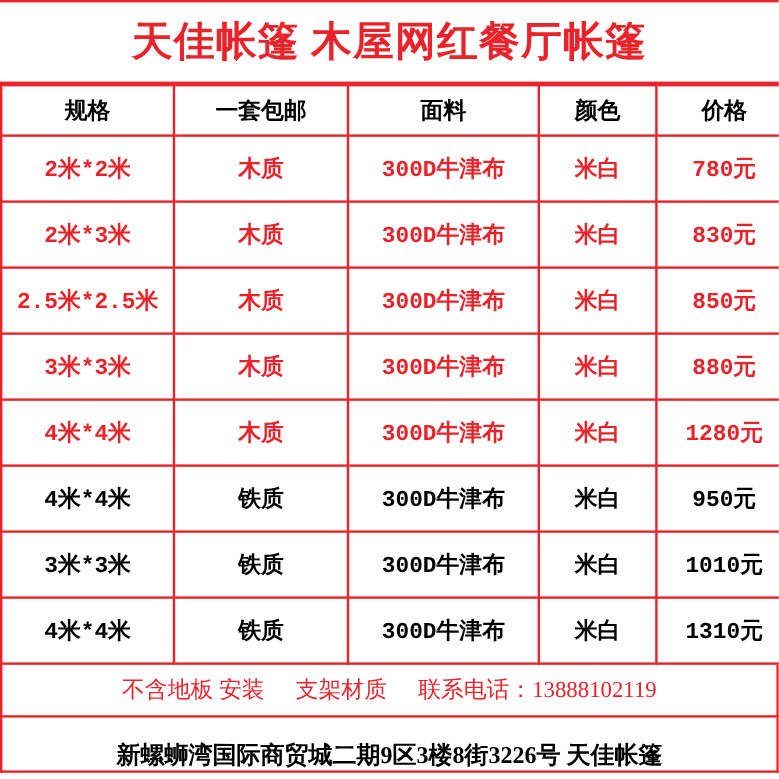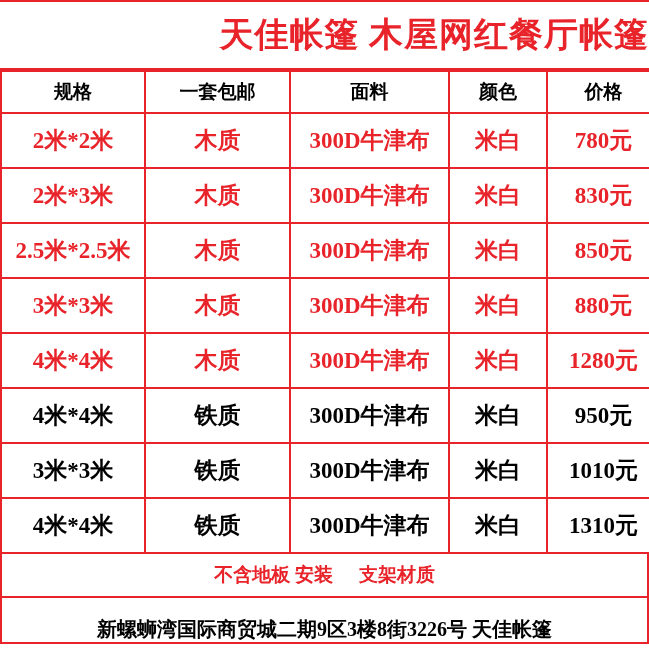--- a/index.html
+++ b/index.html
@@ -47,22 +47,23 @@
     padding: 0;
   }
   table.price th {
     height: 40px;
     font-size: 19px;
     font-weight: bold;
     color: #000000;
   }
   table.price td {
     height: 53px;
-    font-size: 23px;
-    font-weight: bold;
+    font-size: 19px;
+    font-weight: bold;
+    font-family: Liberation Mono, monospace;
   }
   tr.red td {
     color: #e8232a;
   }
   tr.black td {
     color: #000000;
   }
   .col1 { width: 142px; }
   .col2 { width: 143px; }
   .col3 { width: 157px; }
@@ -74,21 +75,21 @@
     align-items: center;
     justify-content: center;
     border-bottom: 2px solid #e8232a;
     border-left: 2px solid #e8232a;
     border-right: 2px solid #e8232a;
     box-sizing: border-box;
   }
   .footer-red {
     color: #e8232a;
     font-size: 19px;
-    font-weight: bold;
+    font-weight: normal;
     white-space: nowrap;
     display: flex;
     gap: 26px;
   }
   .addr-row {
     height: 46px;
     display: flex;
     align-items: center;
     justify-content: center;
     border-left: 2px solid #e8232a;
@@ -98,21 +99,20 @@
   }
   .addr-text {
     color: #000000;
     font-size: 20px;
     font-weight: bold;
     white-space: nowrap;
     margin-top: 18px;
   }
   .top-border {
     border-top: 2px solid #e8232a;
-    justify-content: flex-end;
   }
 </style>
 </head>
 <body>
 
 <div class="sheet">
 
   <div class="title-row top-border">
     <div class="title-text">天佳帐篷 木屋网红餐厅帐篷</div>
   </div>
@@ -184,20 +184,21 @@
         <td>米白</td>
         <td>1310元</td>
       </tr>
     </tbody>
   </table>
 
   <div class="footer-row">
     <div class="footer-red">
       <span>不含地板 安装</span>
       <span>支架材质</span>
+      <span>联系电话：13888102119</span>
     </div>
   </div>
 
   <div class="addr-row">
     <div class="addr-text">新螺蛳湾国际商贸城二期9区3楼8街3226号 天佳帐篷</div>
   </div>
 
 </div>
 
 </body></html>

